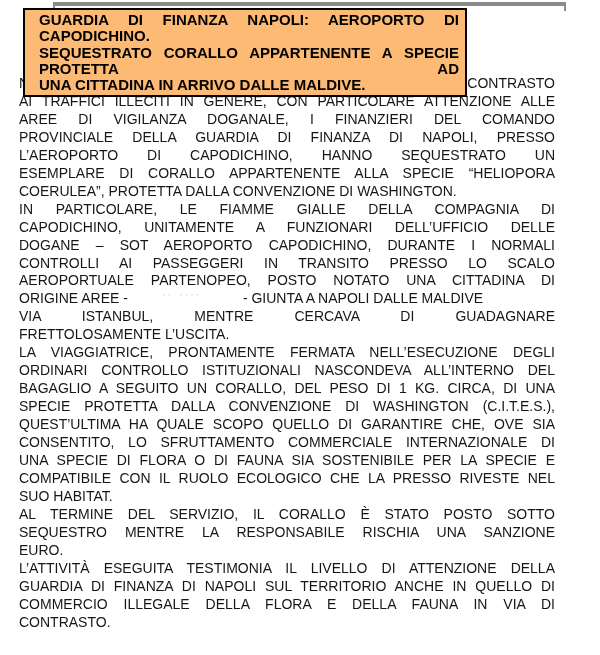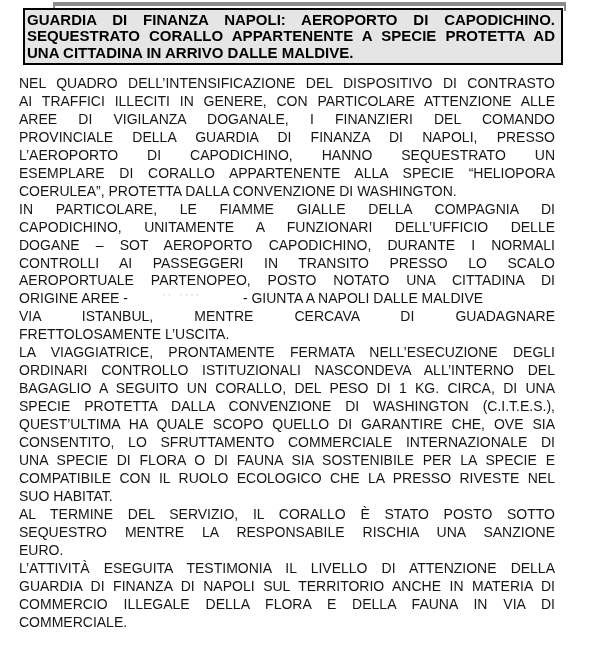--- a/index.html
+++ b/index.html
@@ -28,25 +28,25 @@
     box-sizing: border-box;
     border-top: 4px solid #8b8b8b;
     border-left: 2px solid #8b8b8b;
     border-right: 2px solid #8b8b8b;
     z-index: 0;
   }
   .title-box {
     position: absolute;
     left: 23px;
     top: 8px;
-    width: 540px;
+    width: 444px;
     box-sizing: border-box;
     border: 2px solid #000000;
-    background: #e5e5e5;
-    padding: 2px 6px 2px 2px;
+    background: #fdba74;
+    padding: 2px 6px 2px 14px;
     font-weight: bold;
     font-size: 15px;
     line-height: 16.3px;
     color: #000000;
     z-index: 1;
   }
   .body-text {
     position: absolute;
     left: 19px;
     top: 75px;
@@ -126,19 +126,19 @@
         <div class="ln">COMPATIBILE CON IL RUOLO ECOLOGICO CHE LA PRESSO RIVESTE NEL</div>
         <div class="ln last">SUO HABITAT.</div>
       </div>
     <div class="para">
         <div class="ln">AL TERMINE DEL SERVIZIO, IL CORALLO È STATO POSTO SOTTO</div>
         <div class="ln">SEQUESTRO MENTRE LA RESPONSABILE RISCHIA UNA SANZIONE</div>
         <div class="ln last">EURO.</div>
       </div>
     <div class="para">
         <div class="ln">L’ATTIVITÀ ESEGUITA TESTIMONIA IL LIVELLO DI ATTENZIONE DELLA</div>
-        <div class="ln">GUARDIA DI FINANZA DI NAPOLI SUL TERRITORIO ANCHE IN MATERIA DI</div>
+        <div class="ln">GUARDIA DI FINANZA DI NAPOLI SUL TERRITORIO ANCHE IN QUELLO DI</div>
         <div class="ln">COMMERCIO ILLEGALE DELLA FLORA E DELLA FAUNA IN VIA DI</div>
-        <div class="ln last">COMMERCIALE.</div>
+        <div class="ln last">CONTRASTO.</div>
       </div>
   </div>
 
 </div>
 
 </body></html>

